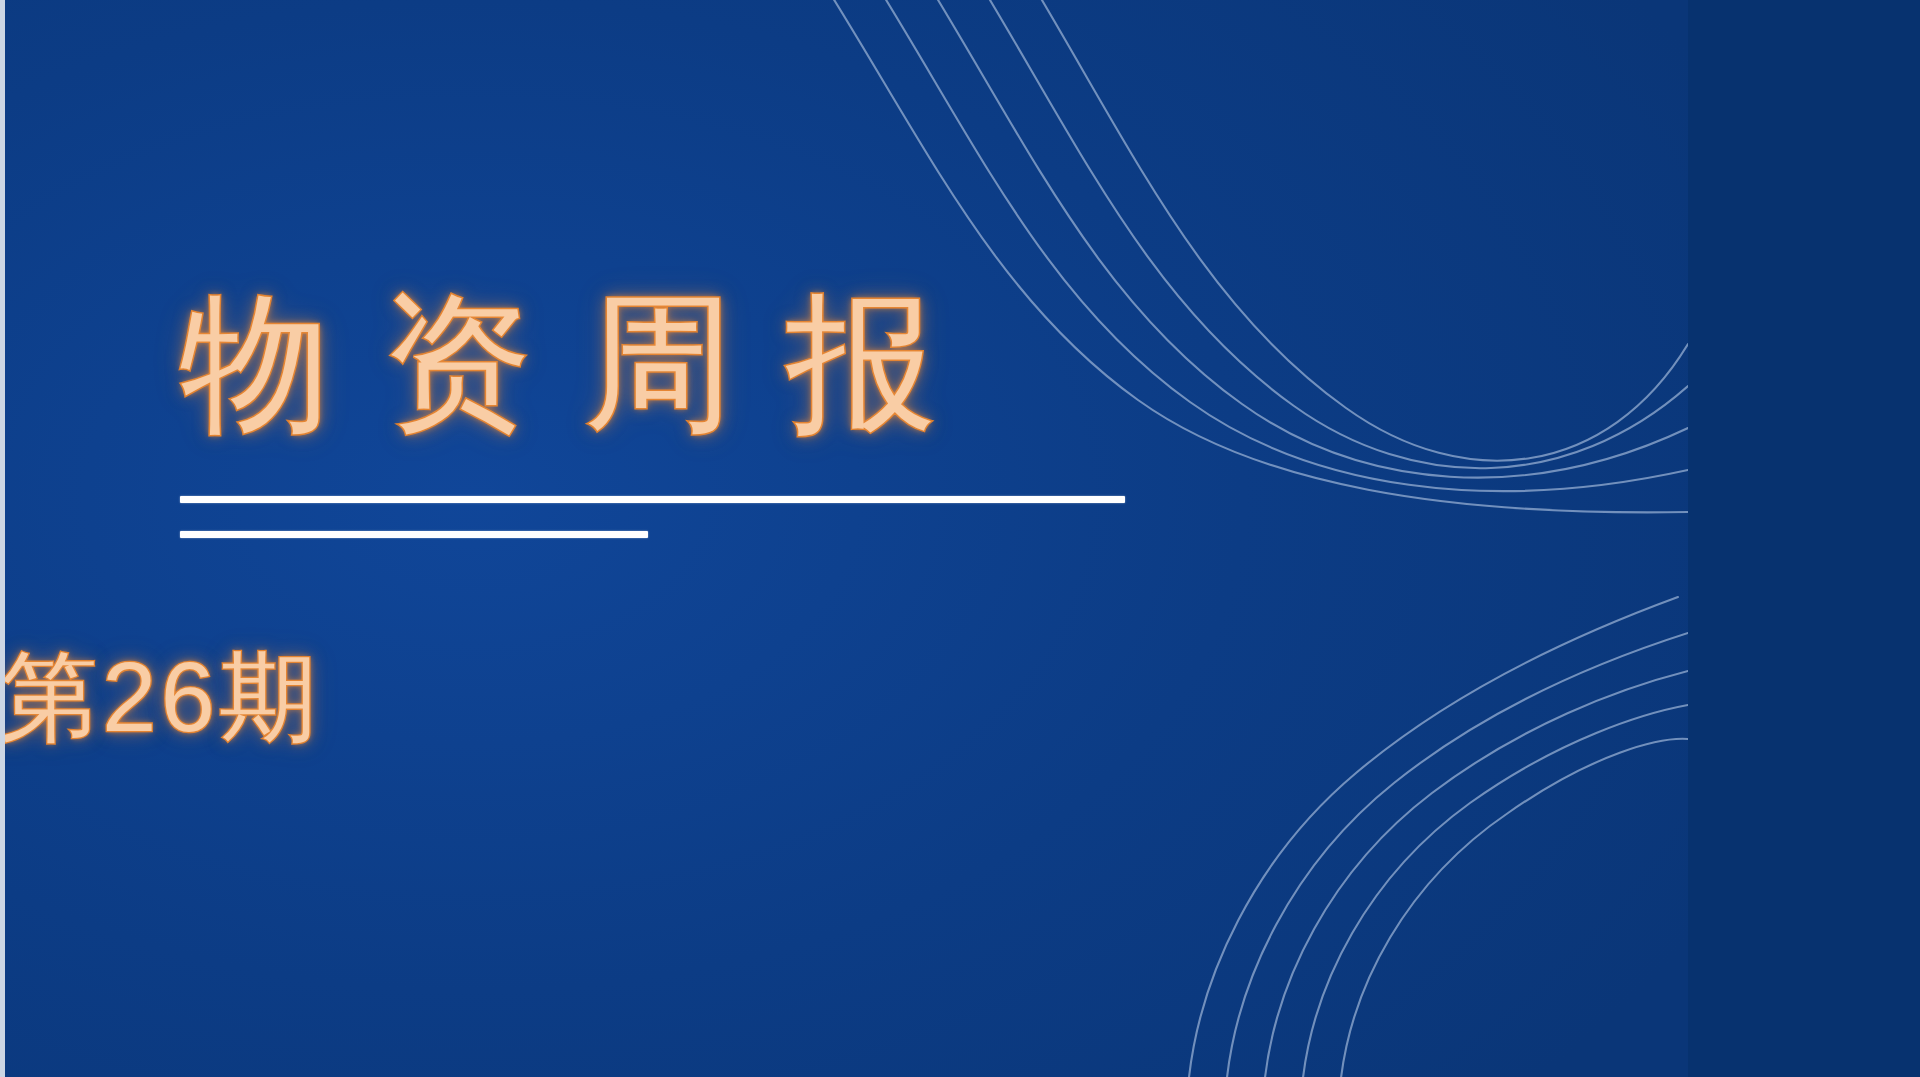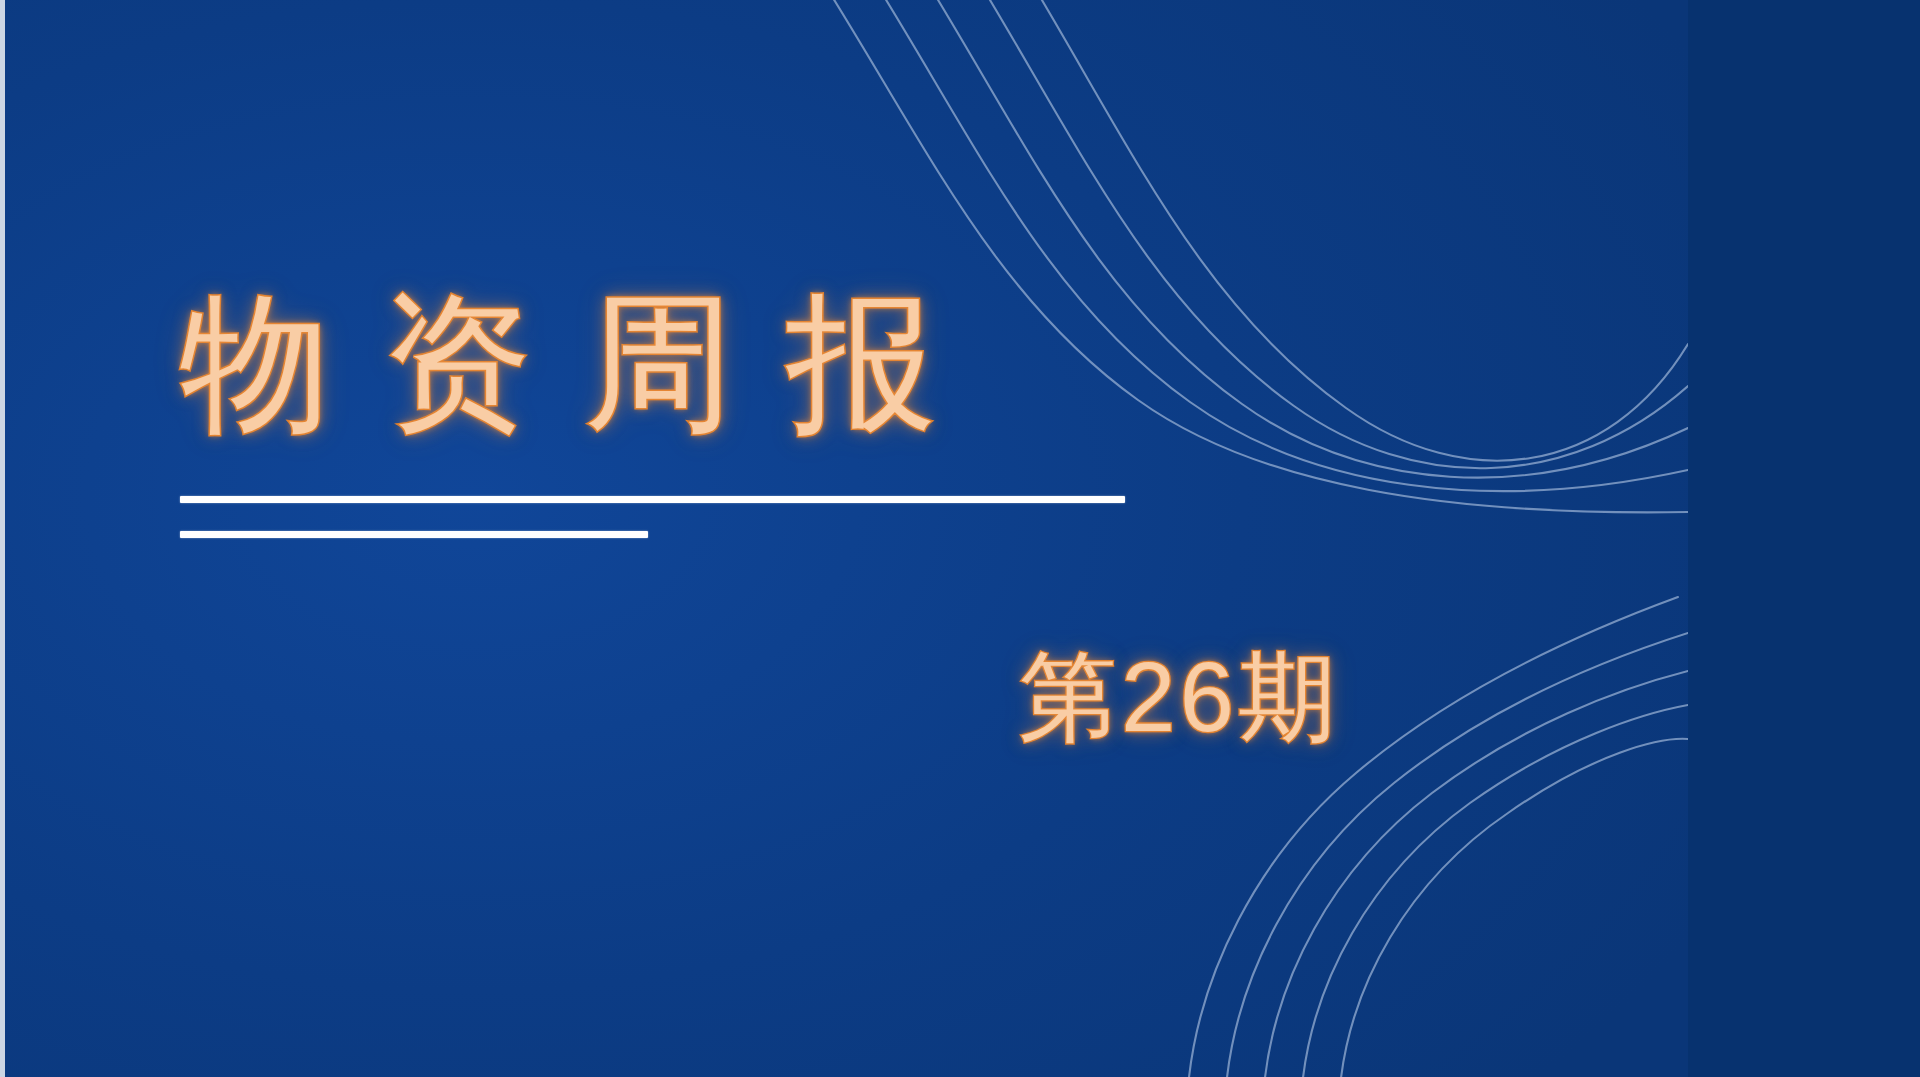--- a/index.html
+++ b/index.html
@@ -102,21 +102,21 @@
     width: 468px;
     margin-top: 28px;
   }
 
   
   #subtitle-block {
     position: absolute;
     left: 0;
     top: 640px;
     width: 1340px;
-    text-align: right;
+    text-align: left;
     z-index: 4;
   }
   #subtitle {
     margin: 0;
     display: inline-block;
     font-size: 98px;
     line-height: 1.18;
     font-weight: 400;
     letter-spacing: 4px;
     color: #f9cda5;

